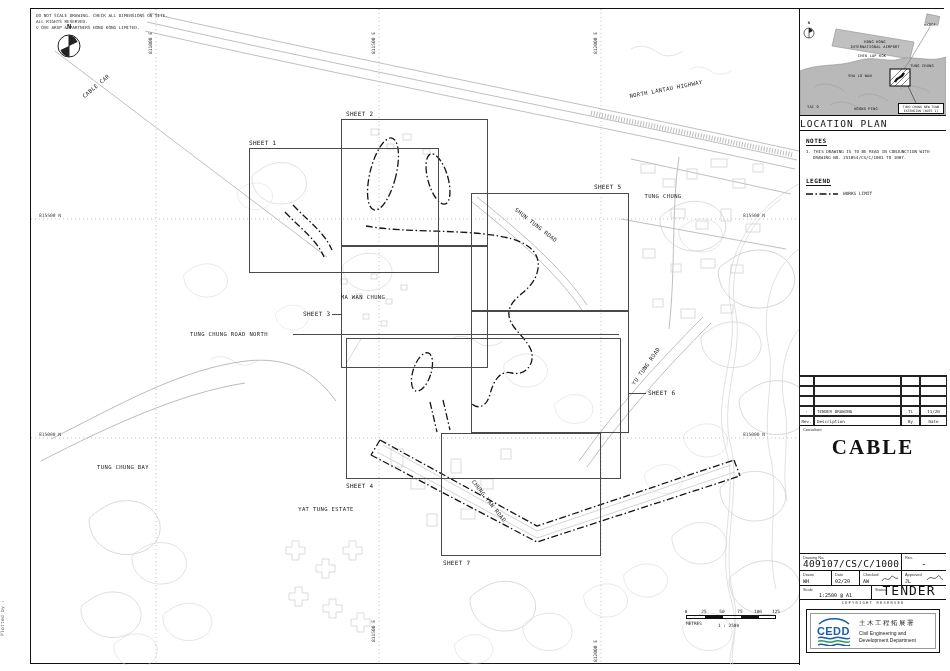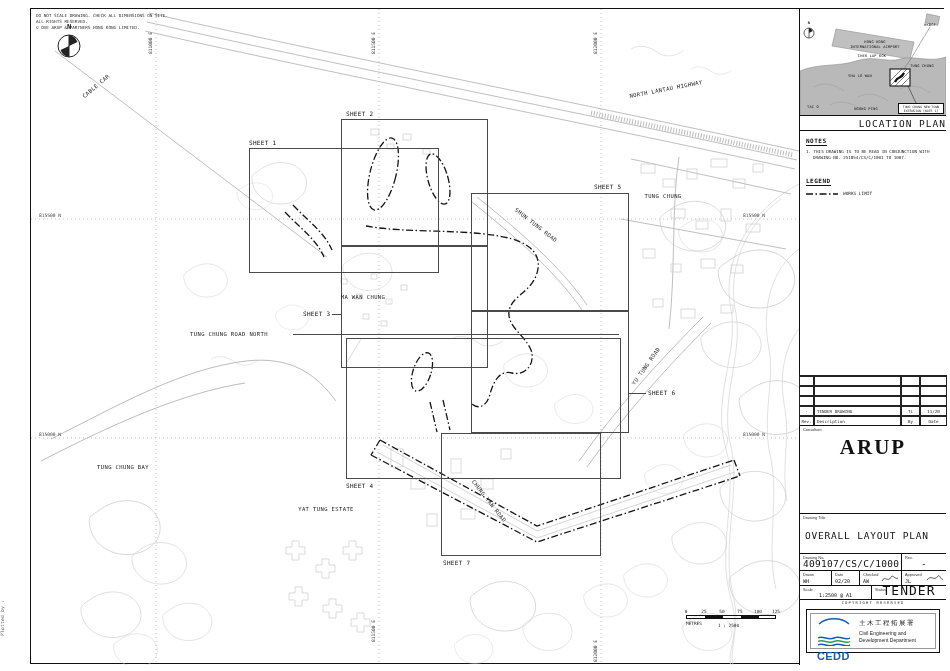--- a/index.html
+++ b/index.html
@@ -45,21 +45,21 @@
   .sb-unit{position:absolute;left:0;top:1px;}
   .sb-ratio{position:absolute;left:32px;top:3px;}
 
   
   .right-panel{position:absolute;left:768px;top:0;width:146px;height:656px;border-left:1.5px solid #111;background:#fff;}
   .loc-plan{position:absolute;left:0;top:0;width:146px;height:107px;border-bottom:1.2px solid #111;overflow:hidden;}
   .llabel{position:absolute;font-size:3.6px;letter-spacing:.2px;color:#111;white-space:nowrap;transform:translate(-50%,-50%);text-align:center;}
   .site-label-box{position:absolute;left:98px;top:94px;width:46px;height:11px;background:#fff;border:.8px solid #111;
     font-size:3.2px;line-height:1.4;text-align:center;white-space:nowrap;padding-top:1px;}
   .loc-title{position:absolute;left:0;top:107px;width:146px;height:15px;border-bottom:1.2px solid #111;
-    text-align:right;font-size:9.5px;letter-spacing:1px;line-height:15px;color:#111;}
+    text-align:left;font-size:9.5px;letter-spacing:1px;line-height:15px;color:#111;}
 
   .sec-head{position:absolute;font-size:6px;font-weight:bold;letter-spacing:.5px;color:#111;
     border-bottom:.8px solid #111;padding-bottom:1px;}
   .note-line{position:absolute;font-size:4.2px;color:#222;white-space:nowrap;}
   .legend-row{position:absolute;left:6px;top:182px;display:flex;align-items:center;gap:5px;}
   .legend-row .lab{font-size:4.4px;color:#222;}
 
   
   .rev-table{position:absolute;left:-1px;top:366px;width:148px;display:grid;
     grid-template-columns:15px 1fr 19px 27px;border-top:.8px solid #222;}
@@ -87,21 +87,21 @@
     font-size:3.8px;letter-spacing:1.2px;color:#333;}
 
   .cedd-box{position:absolute;left:6px;top:600px;width:134px;height:44px;border:1.2px solid #111;
     display:flex;align-items:center;padding:3px;gap:5px;background:#fff;}
   .cedd-inner{display:flex;align-items:center;gap:6px;border:.6px solid #999;width:100%;height:100%;padding:2px 4px;}
   .cedd-logo{position:relative;width:38px;height:30px;flex:0 0 38px;}
   .cedd-txt{font-family:"Liberation Sans",sans-serif;}
   .cedd-zh{font-size:6.5px;letter-spacing:1.5px;color:#222;margin-bottom:2px;}
   .cedd-en{font-size:5px;line-height:1.3;color:#222;}
   .cedd-acronym{position:absolute;left:2px;top:9px;font-family:"Liberation Sans",sans-serif;
-    font-weight:bold;font-size:11px;color:var(--cedd-blue);letter-spacing:.4px;margin-top:25px;}
+    font-weight:bold;font-size:11px;color:var(--cedd-blue);letter-spacing:.4px;}
 </style>
 </head>
 <body>
 
 <div class="page">
 
   <div class="plot-info">Plotted by :</div>
 
   <div class="frame">
 
@@ -394,28 +394,24 @@
         <div class="c ctr">TL</div>
         <div class="c ctr">11/20</div>
         <div class="c ctr">Rev.</div>
         <div class="c">Description</div>
         <div class="c ctr">By</div>
         <div class="c ctr">Date</div>
       </div>
 
       <div class="tb-box" style="top:416px;height:38px;">
         <div class="tb-lab">Consultant</div>
-        <div class="arup">ARUP</div>
-      </div>
-
-
-      <div class="tb-box" style="top:504px;height:40px;">
-        <div class="tb-lab">Drawing Title</div>
-        <div class="dtitle-val">OVERALL LAYOUT PLAN</div>
-      </div>
+        <div class="arup">CABLE</div>
+      </div>
+
+
 
       <div class="dwg-grid" style="border-top:1.2px solid #111;">
         <div class="dg-row" style="height:17px;">
           <div class="dg-cell" style="width:102px;">
             <div class="tb-lab">Drawing No.</div>
             <div class="dg-val big">409107/CS/C/1000</div>
           </div>
           <div class="dg-cell" style="width:44px;">
             <div class="tb-lab">Rev.</div>
             <div class="dg-val big ctr">-</div>

